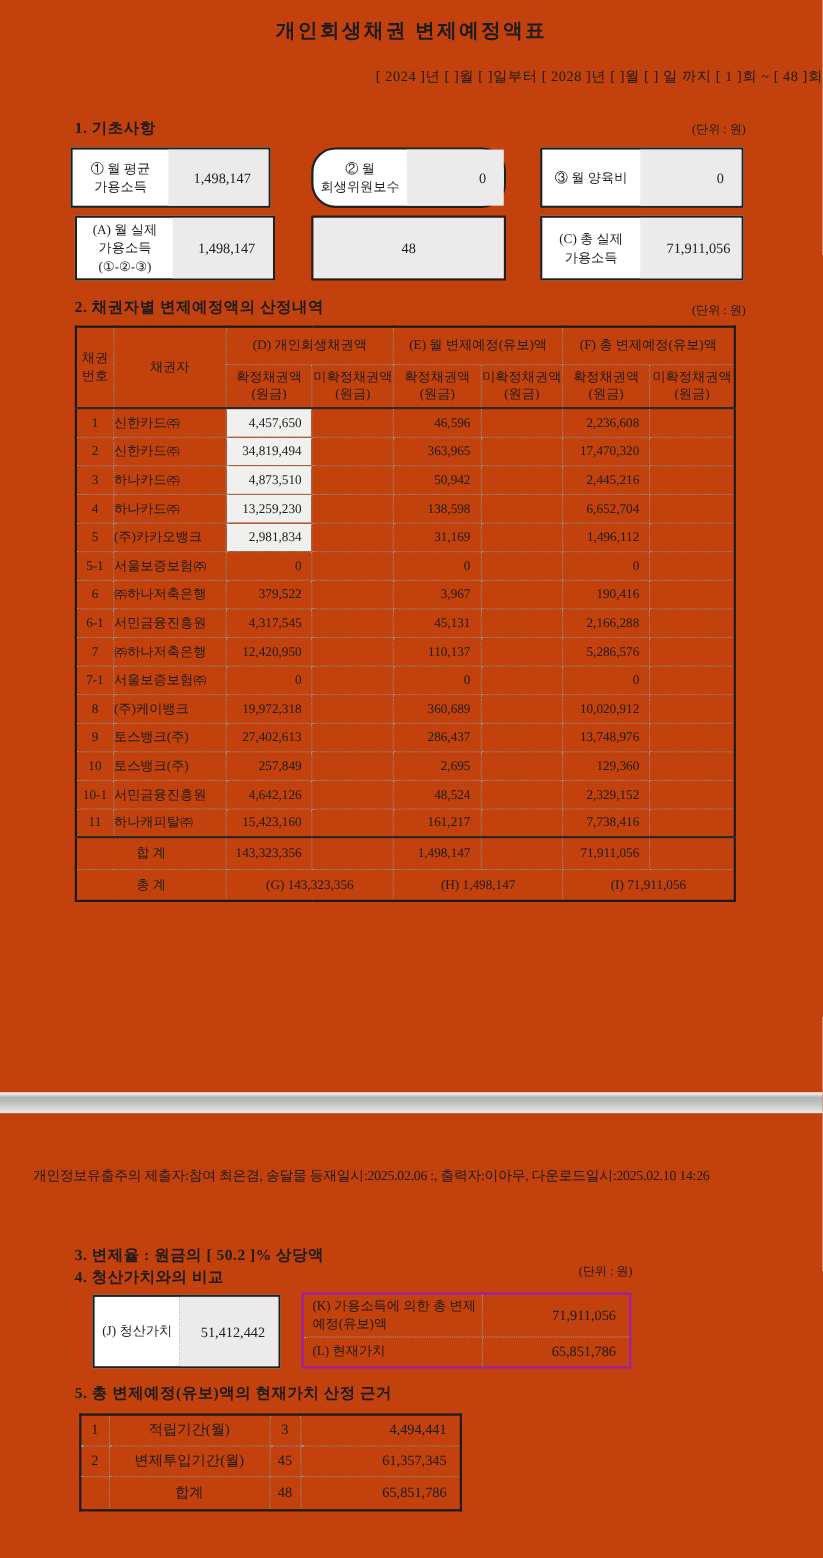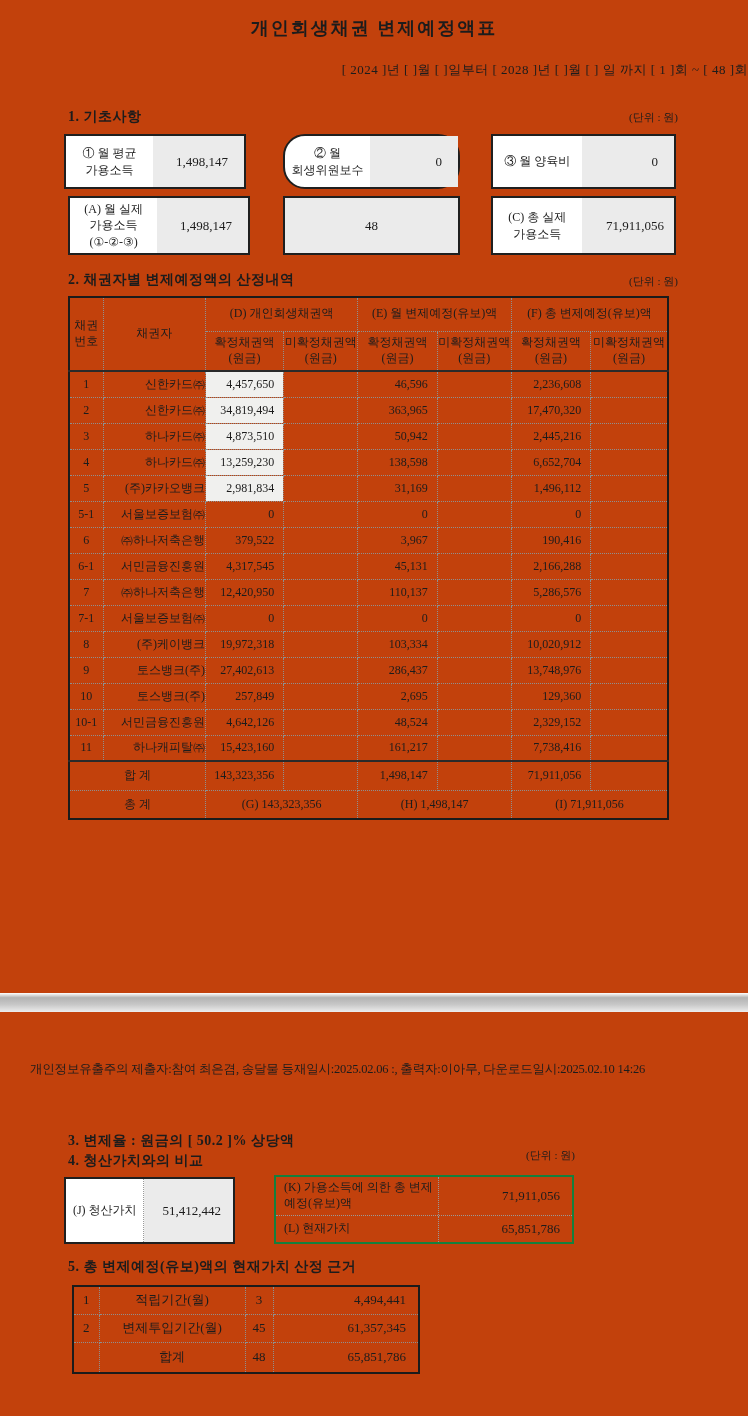--- a/index.html
+++ b/index.html
@@ -26,39 +26,39 @@
   table { border-collapse:collapse; table-layout:fixed;border-radius:20px; }
   .main-table { position:absolute; left:68px; top:296px; width:601px;
                 border:2px solid #1b1b1b; font-size:12px; }
   .main-table th, .main-table td { border:1px dotted #8f8f8f; overflow:hidden; }
   .main-table th { font-weight:normal; text-align:center; white-space:pre-line; line-height:1.3; }
   .main-table thead tr:nth-child(1) th { height:34px; }
   .main-table thead tr:nth-child(2) th { height:40px; }
   .main-table thead { border-bottom:2px solid #2a2a2a; }
   .main-table tbody tr { height:26px; }
   .c-no { text-align:center; }
-  .c-name { text-align:right;font-family:Liberation Serif, serif; }
+  .c-name { text-align:left;font-family:Liberation Serif, serif; }
   .c-num { text-align:right; padding-right:9px; }
   .shaded { background:#f0f0ee; }
   .subtotal-row { border-top:2px solid #2a2a2a; height:29px !important; }
   .total-row { height:29px !important; }
   .t-center { text-align:center; }
 
   
   .page-separator { position:absolute; left:0; top:993px; width:748px; height:19px;
       background:linear-gradient(180deg,#ffffff 0%,#b3b3b3 25%,#c7c7c7 60%,#ececec 100%); }
 
   .privacy-line { position:absolute; left:30px; top:1061px; width:700px;
                   font-size:12.5px; letter-spacing:-0.2px; }
 
   
-  .j-box { left:64px; top:1177px; width:171px; height:67px; }
+  .j-box { left:84px; top:1177px; width:171px; height:67px; }
   .j-box .lbl { flex-basis:47%; border-right:1px dotted #999; }
   .kl-box { position:absolute; left:274px; top:1175px; width:300px; height:69px;
-            border:2px solid #15803d; font-size:12px; }
+            border:2px solid #a21caf; font-size:12px; }
   .kl-box .row { display:flex; align-items:stretch; }
   .kl-box .row.k { height:39px; border-bottom:1px dotted #999; }
   .kl-box .row.l { height:26px; }
   .kl-box .lbl { flex:0 0 55%; display:flex; align-items:center; padding-left:8px;
                  white-space:pre-line; line-height:1.3; border-right:1px dotted #999; }
   .kl-box .val { flex:1 1 auto; display:flex; align-items:center; justify-content:flex-end;
                  padding-right:12px; font-size:13px; }
 
   
   .pv-table { position:absolute; left:72px; top:1285px; width:346px;
@@ -243,21 +243,21 @@
           <td class="c-num">0</td>
           <td class="c-num"></td>
           <td class="c-num">0</td>
           <td class="c-num"></td>
         </tr>
         <tr>
           <td class="c-no">8</td>
           <td class="c-name">(주)케이뱅크</td>
           <td class="c-num">19,972,318</td>
           <td class="c-num"></td>
-          <td class="c-num">103,334</td>
+          <td class="c-num">360,689</td>
           <td class="c-num"></td>
           <td class="c-num">10,020,912</td>
           <td class="c-num"></td>
         </tr>
         <tr>
           <td class="c-no">9</td>
           <td class="c-name">토스뱅크(주)</td>
           <td class="c-num">27,402,613</td>
           <td class="c-num"></td>
           <td class="c-num">286,437</td>

